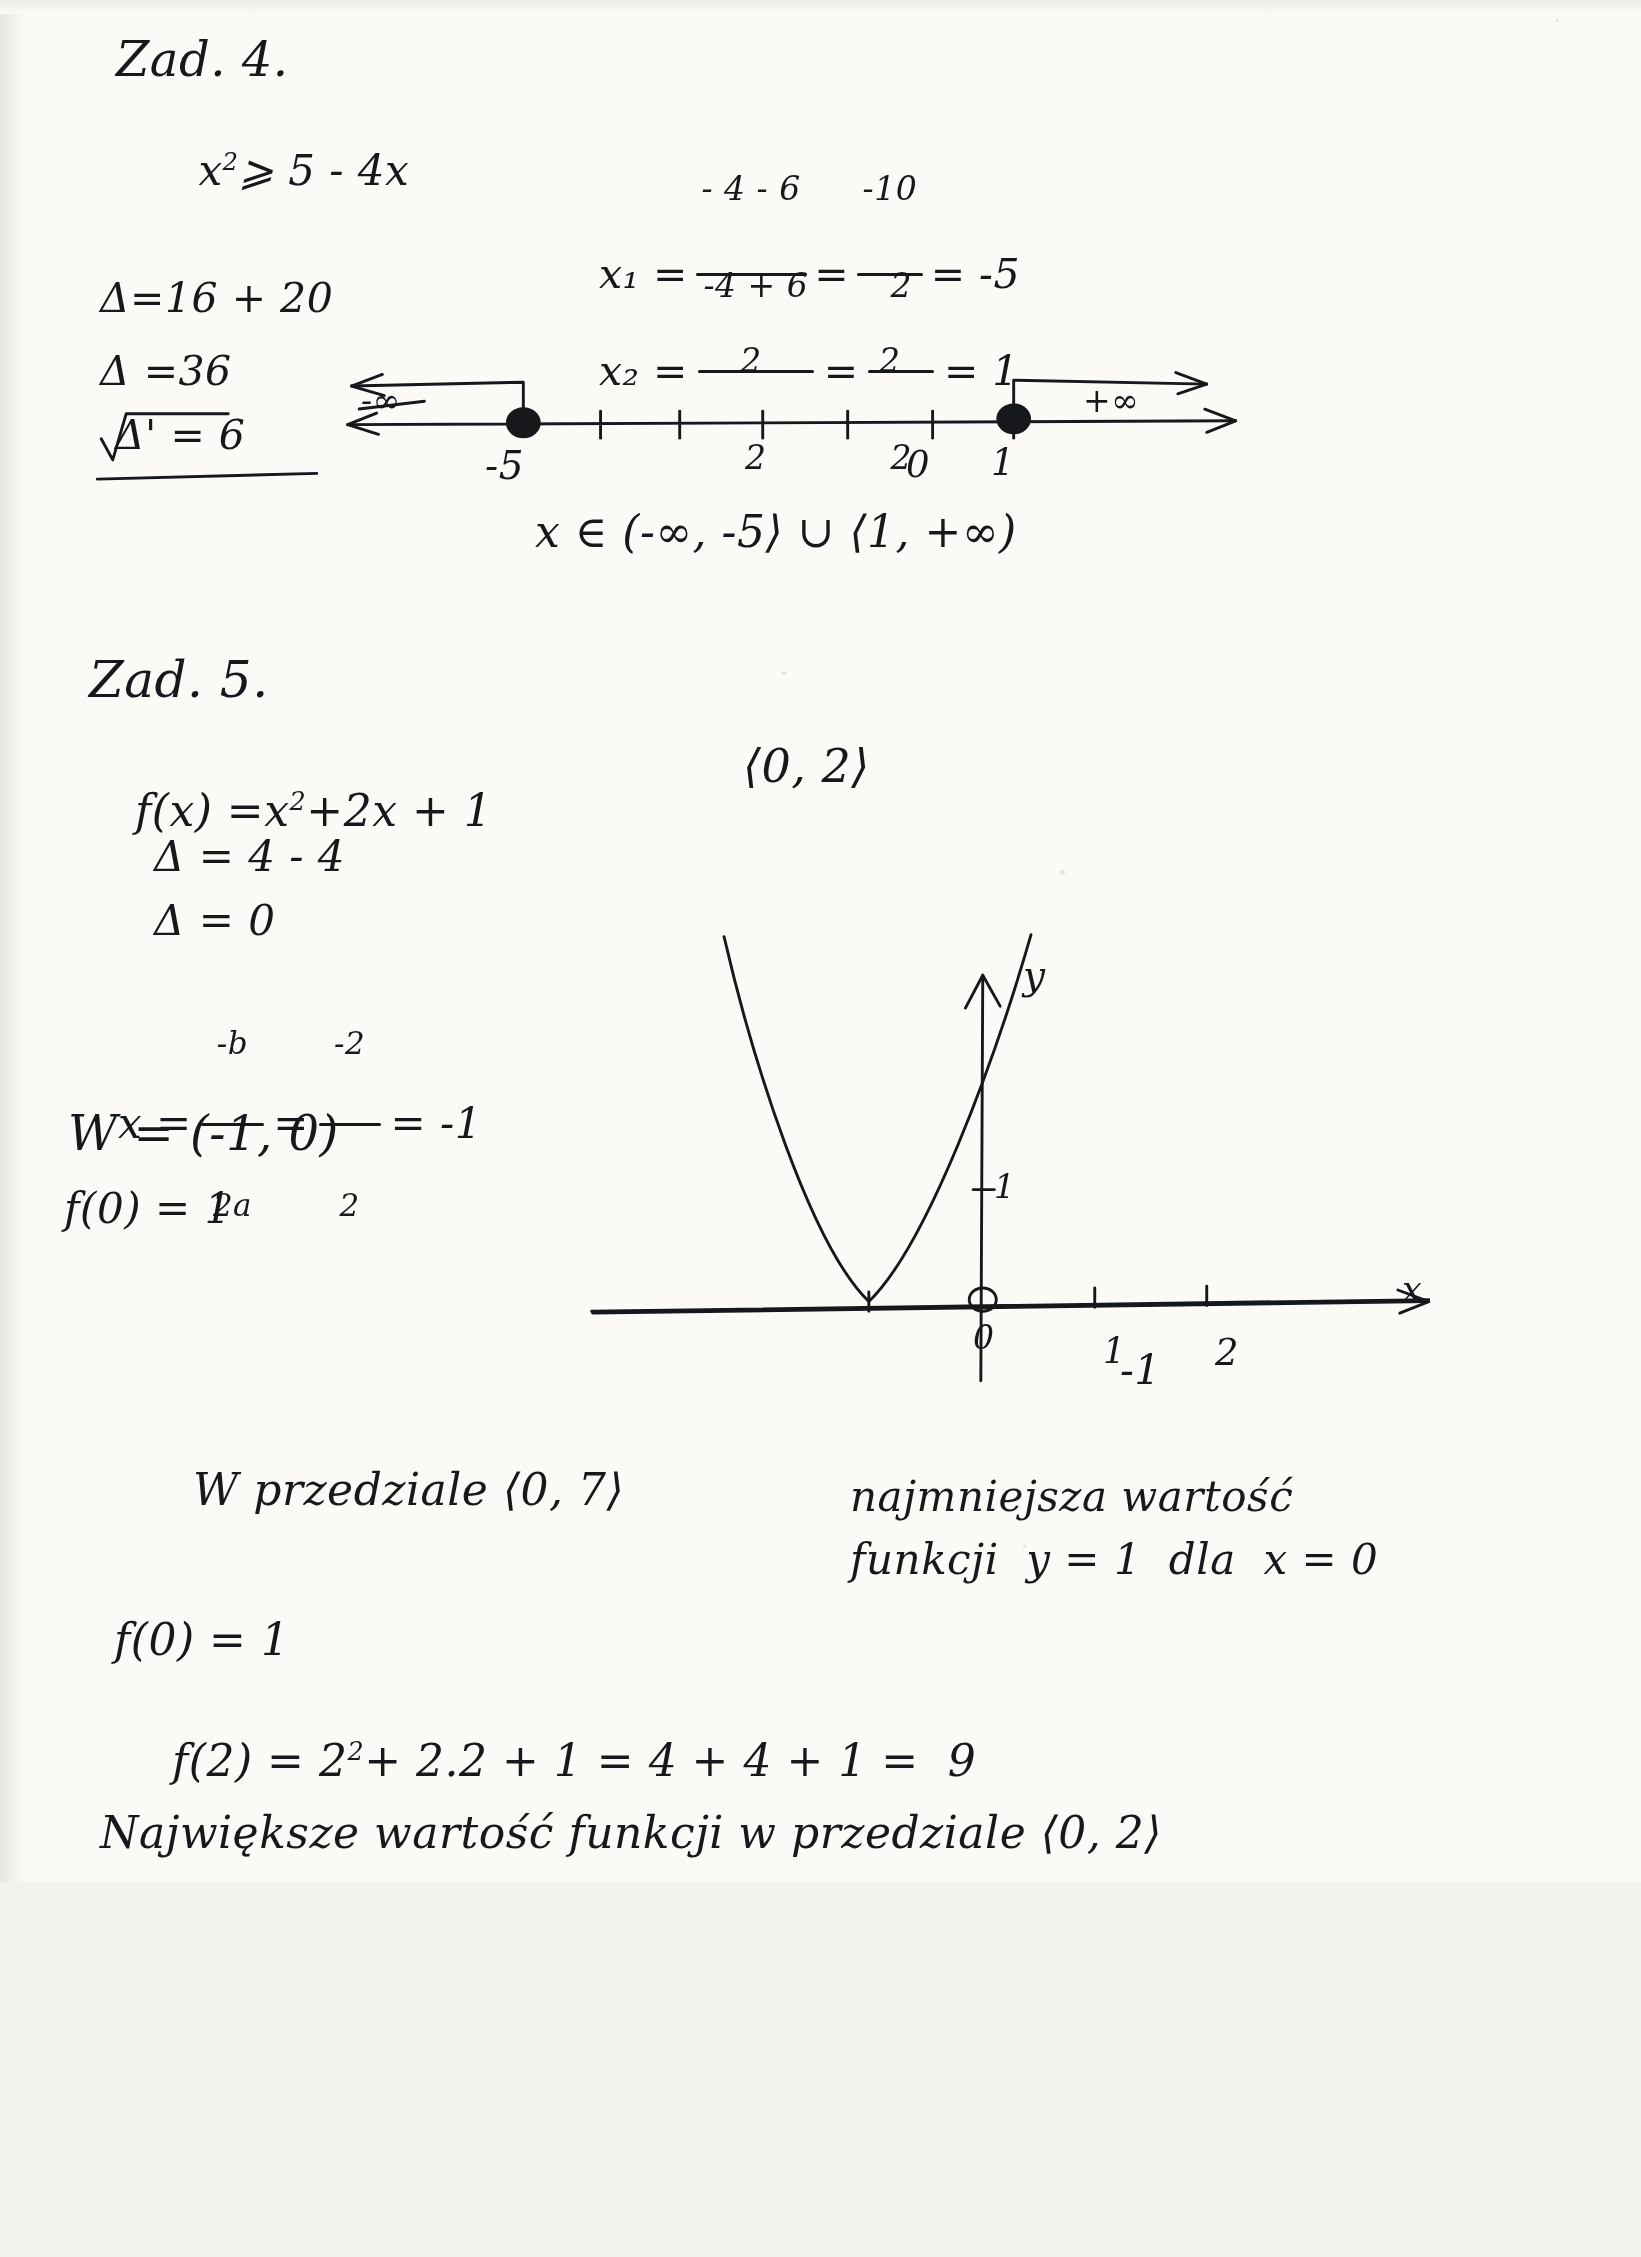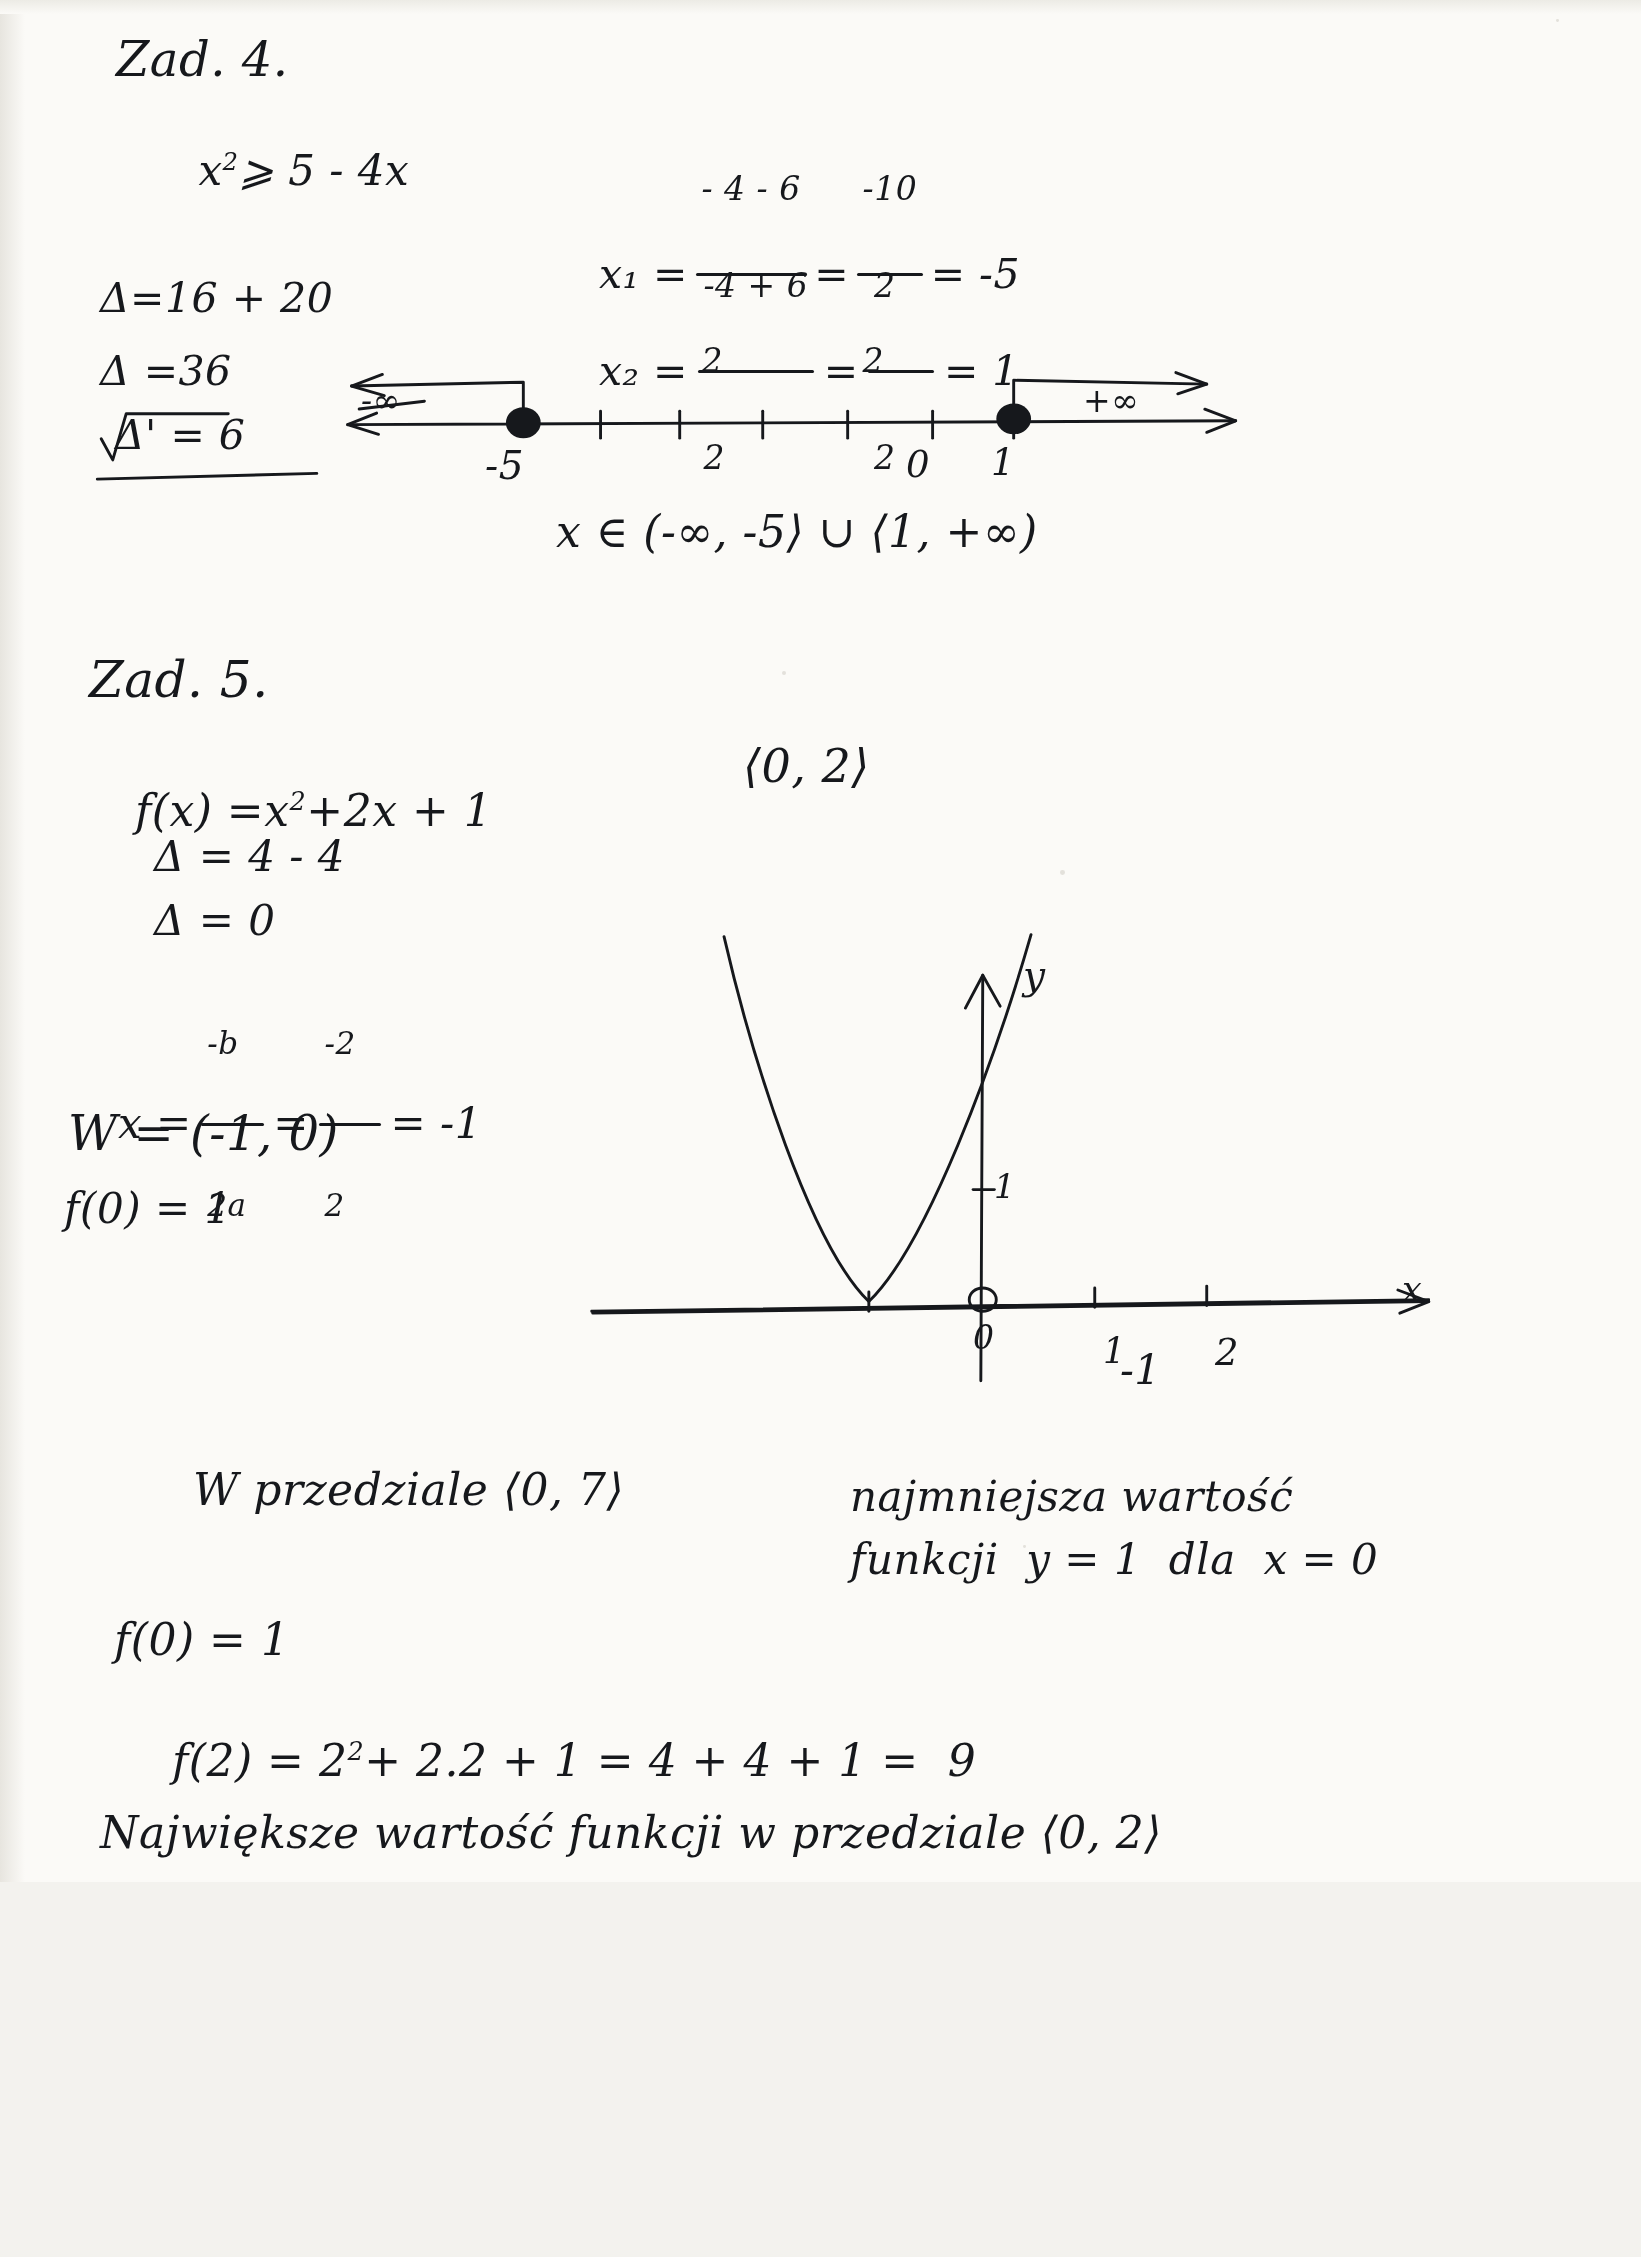--- a/index.html
+++ b/index.html
@@ -18,21 +18,21 @@
   .hand{
     position:absolute;
     font-family:"DejaVu Serif", serif;
     font-style:italic;
     color:#16181c;
     white-space:pre;
     line-height:1;
     letter-spacing:0.5px;
   }
   .sup{font-size:.58em;vertical-align:super;font-style:italic;}
-  .frac{display:inline-block;vertical-align:middle;font-style:italic;}
+  .frac{display:inline-block;text-align:center;vertical-align:middle;font-style:italic;}
   .frac .num{display:block;padding:0 5.8px;}
   .frac .bar{display:block;height:2.9px;background:#16181c;margin:1.9px 0;border-radius:1.9px;}
   .frac .den{display:block;padding:0 5.8px;}
   svg{position:absolute;overflow:visible;}
   .ink{stroke:#16181c;fill:none;stroke-linecap:round;stroke-linejoin:round;}
   .inkfill{fill:#16181c;}
 </style>
 </head>
 <body>
 
@@ -122,21 +122,21 @@
   <div class="hand" style="left:361px;top:384px;font-size:33px;">-∞</div>
   <svg style="left:355px;top:384px;width:87px;height:48px;" viewBox="0 0 90 50" width="87" height="48">
     <path class="ink" stroke-width="3" d="M4,26 L72,18"></path>
   </svg>
   <div class="hand" style="left:1083px;top:384px;font-size:33px;">+∞</div>
 
   <div class="hand" style="left:485px;top:446px;font-size:39px;">-5</div>
   <div class="hand" style="left:906px;top:446px;font-size:37px;">0</div>
   <div class="hand" style="left:991px;top:444px;font-size:37px;">1</div>
 
-  <div class="hand" style="left:556px;top:510px;font-size:44px;">x ∈ (-∞, -5⟩ ∪ ⟨1, +∞)</div>
+  <div class="hand" style="left:535px;top:510px;font-size:44px;">x ∈ (-∞, -5⟩ ∪ ⟨1, +∞)</div>
 
   <div class="hand" style="left:89px;top:655px;font-size:50px;">Zad. 5.</div>
 
   <div class="hand" style="left:77px;top:745px;font-size:44px;">
     <span>f(x) =x</span><span class="sup">2</span><span>+2x + 1</span>
   </div>
 
   <div class="hand" style="left:743px;top:743px;font-size:46px;">⟨0, 2⟩</div>
 
   <div class="hand" style="left:154px;top:836px;font-size:42px;">Δ = 4 - 4</div>

